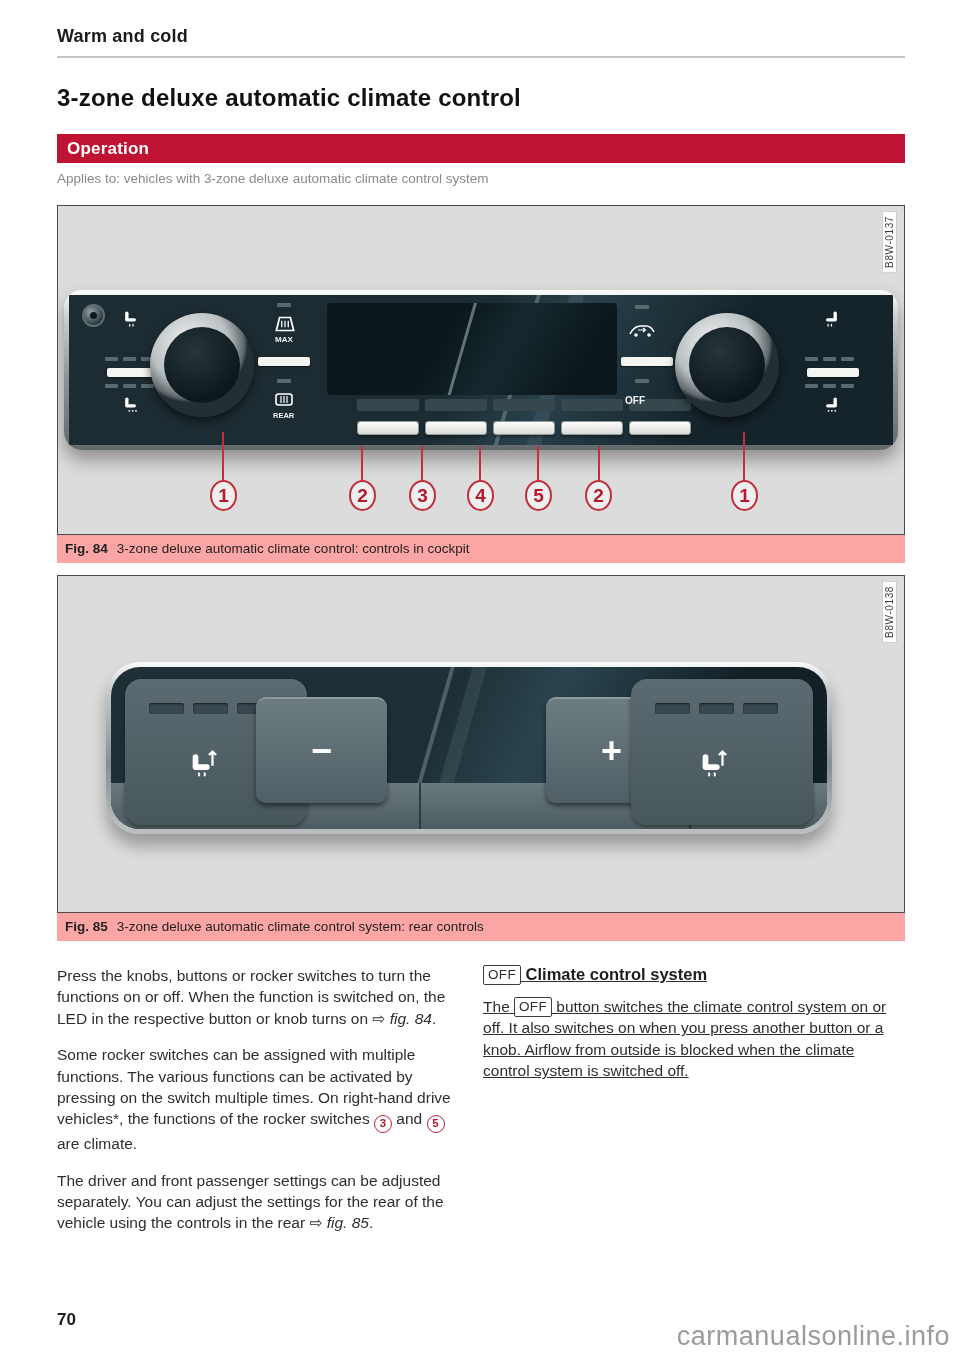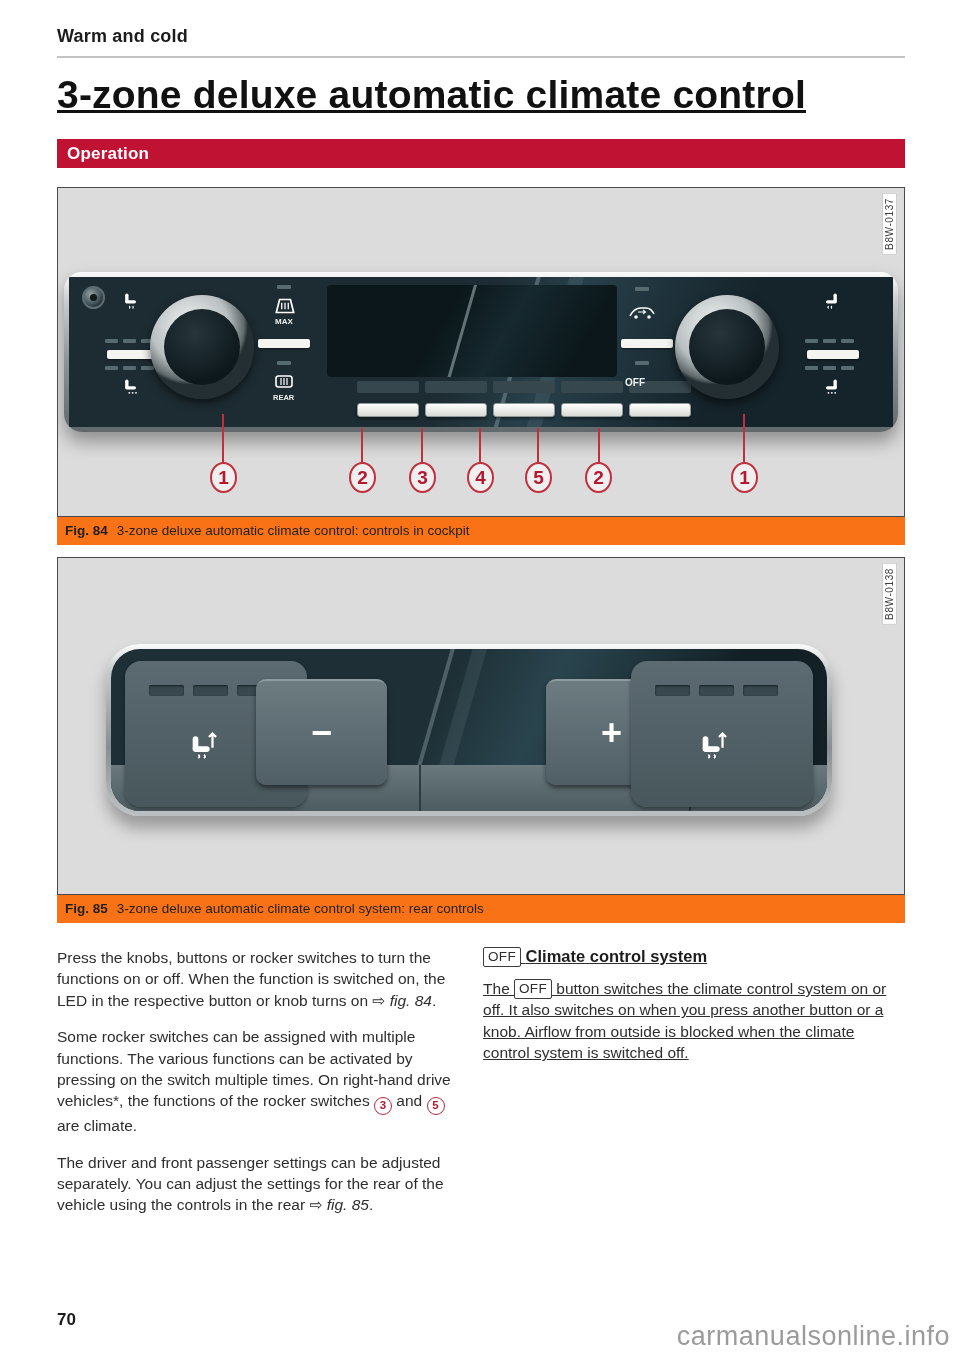--- a/index.html
+++ b/index.html
@@ -4,33 +4,33 @@
 <style>
   * { margin:0; padding:0; box-sizing:border-box; }
   html,body { background:#ffffff; }
   body { font-family:"Liberation Sans", sans-serif; color:#2e2e2e; }
   .page { position:relative; width:960px; height:1358px; background:#fff; overflow:hidden; }
   .content { padding:26px 55px 0 57px; }
 
   
   .section-head { font-size:18px; font-weight:bold; color:#1c1c1c; letter-spacing:.2px; }
   .head-rule { border:none; border-top:2px solid #c3c3c3; margin-top:9px; }
-  h1.title { font-size:39px; font-weight:bold; color:#111; margin-top:15px; letter-spacing:.2px;text-decoration:underline; }
+  h1.title { font-size:24px; font-weight:bold; color:#111; margin-top:26px; letter-spacing:.2px; }
   .banner { margin-top:22px; height:29px; background:#c01232; color:#fff; font-size:17px;
             font-weight:bold; line-height:29px; padding-left:10px; letter-spacing:.2px; }
   .applies { margin-top:8px; font-size:13.5px; color:#8a8a8a; }
 
   
   .figure { position:relative; margin-top:19px; border:1px solid #4a4a4a; background:#dcdcdc; overflow:hidden; }
   .fig1 { height:330px; }
   .fig2 { height:338px; }
   .vlabel { position:absolute; top:5px; right:7px; background:#fff; border:1px solid #cfcfcf;
             color:#3d3d3d; font-size:10px; padding:4px 1px; writing-mode:vertical-rl;
             transform:rotate(180deg); letter-spacing:.6px; z-index:5; }
-  .caption { background:#f97316; padding:6px 4px 7px 8px; font-size:13.5px; color:#1f1f1f; }
+  .caption { background:#fca5a5; padding:6px 4px 7px 8px; font-size:13.5px; color:#1f1f1f; }
   .caption b { font-weight:bold; margin-right:9px; }
 
   
   .panel1 { position:absolute; left:6px; right:6px; top:84px; height:160px; border-radius:18px;
             background:linear-gradient(180deg,#fbfbfb 0%,#c9cdcf 18%,#8d9497 55%,#62696c 100%);
             box-shadow:0 10px 18px rgba(0,0,0,.35); padding:5px; }
   .panel1-inner { position:relative; width:100%; height:100%; border-radius:1px; overflow:hidden;
             background:linear-gradient(115deg,#1d2c32 48%,#28404a 58%,#15232a 78%); }
   .streak { position:absolute; top:-12%; height:130%; background:rgba(190,210,215,.30); transform:rotate(16deg); }
   .s1 { left:54%; width:4px; } .s2 { left:58%; width:14px; background:rgba(160,185,190,.12); }
@@ -118,20 +118,21 @@
 
 <div class="page">
   <div class="content">
 
     <div class="section-head">Warm and cold</div>
     <hr class="head-rule">
 
     <h1 class="title">3-zone deluxe automatic climate control</h1>
 
     <div class="banner">Operation</div>
+    <div class="applies">Applies to: vehicles with 3-zone deluxe automatic climate control system</div>
 
     <div class="figure fig1">
       <div class="vlabel">B8W-0137</div>
 
       <div class="panel1">
         <div class="panel1-inner">
           <div class="streak s2"></div>
           <div class="streak s1"></div>
 
           <div class="pwr"></div>

